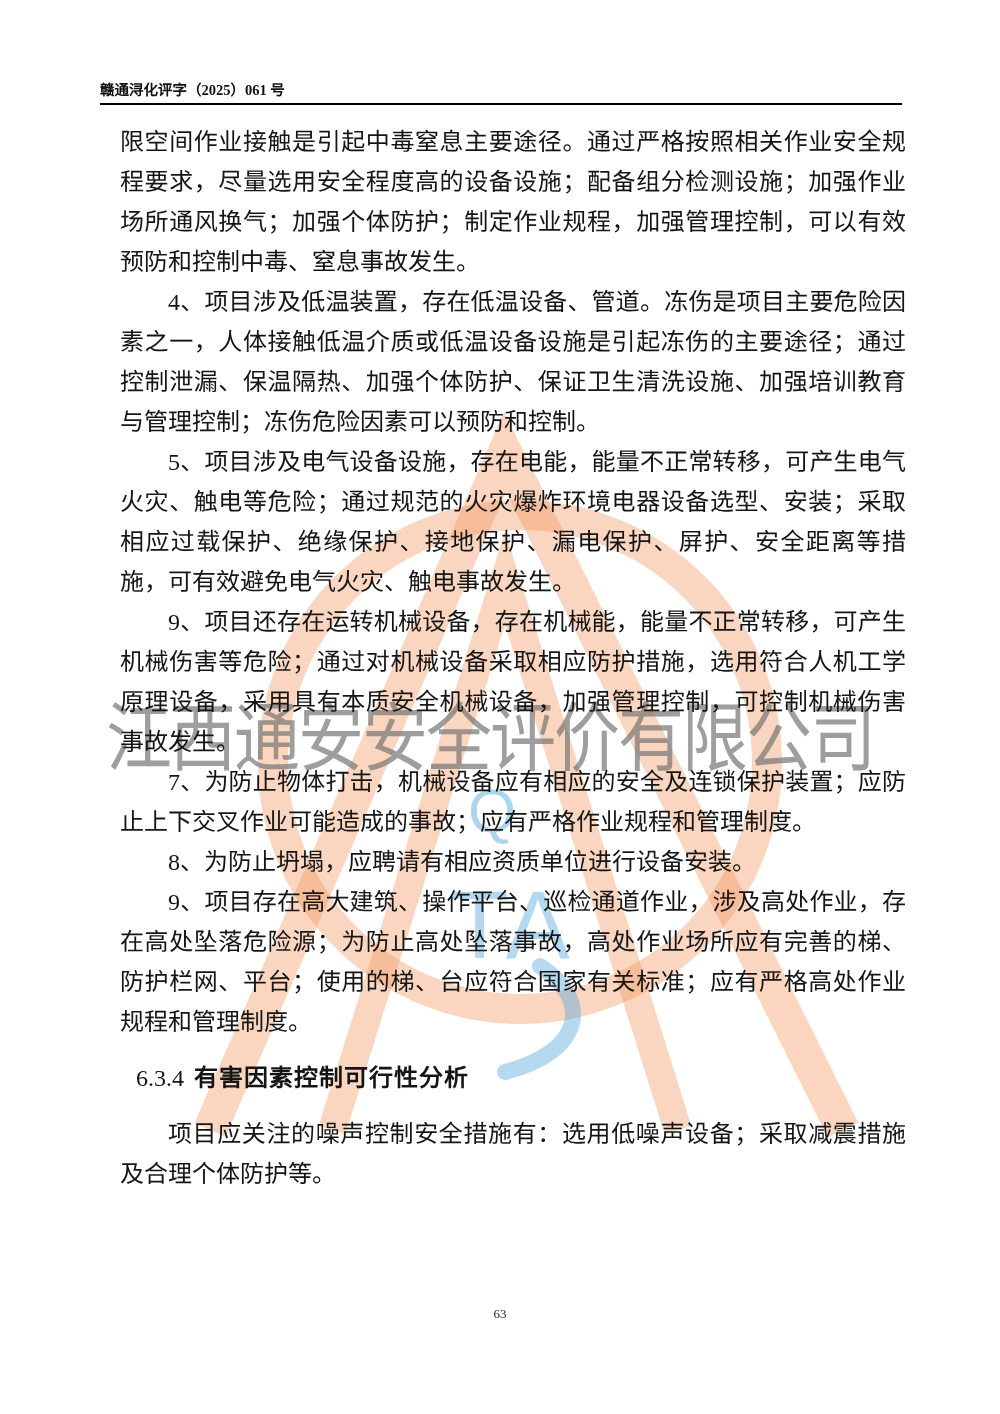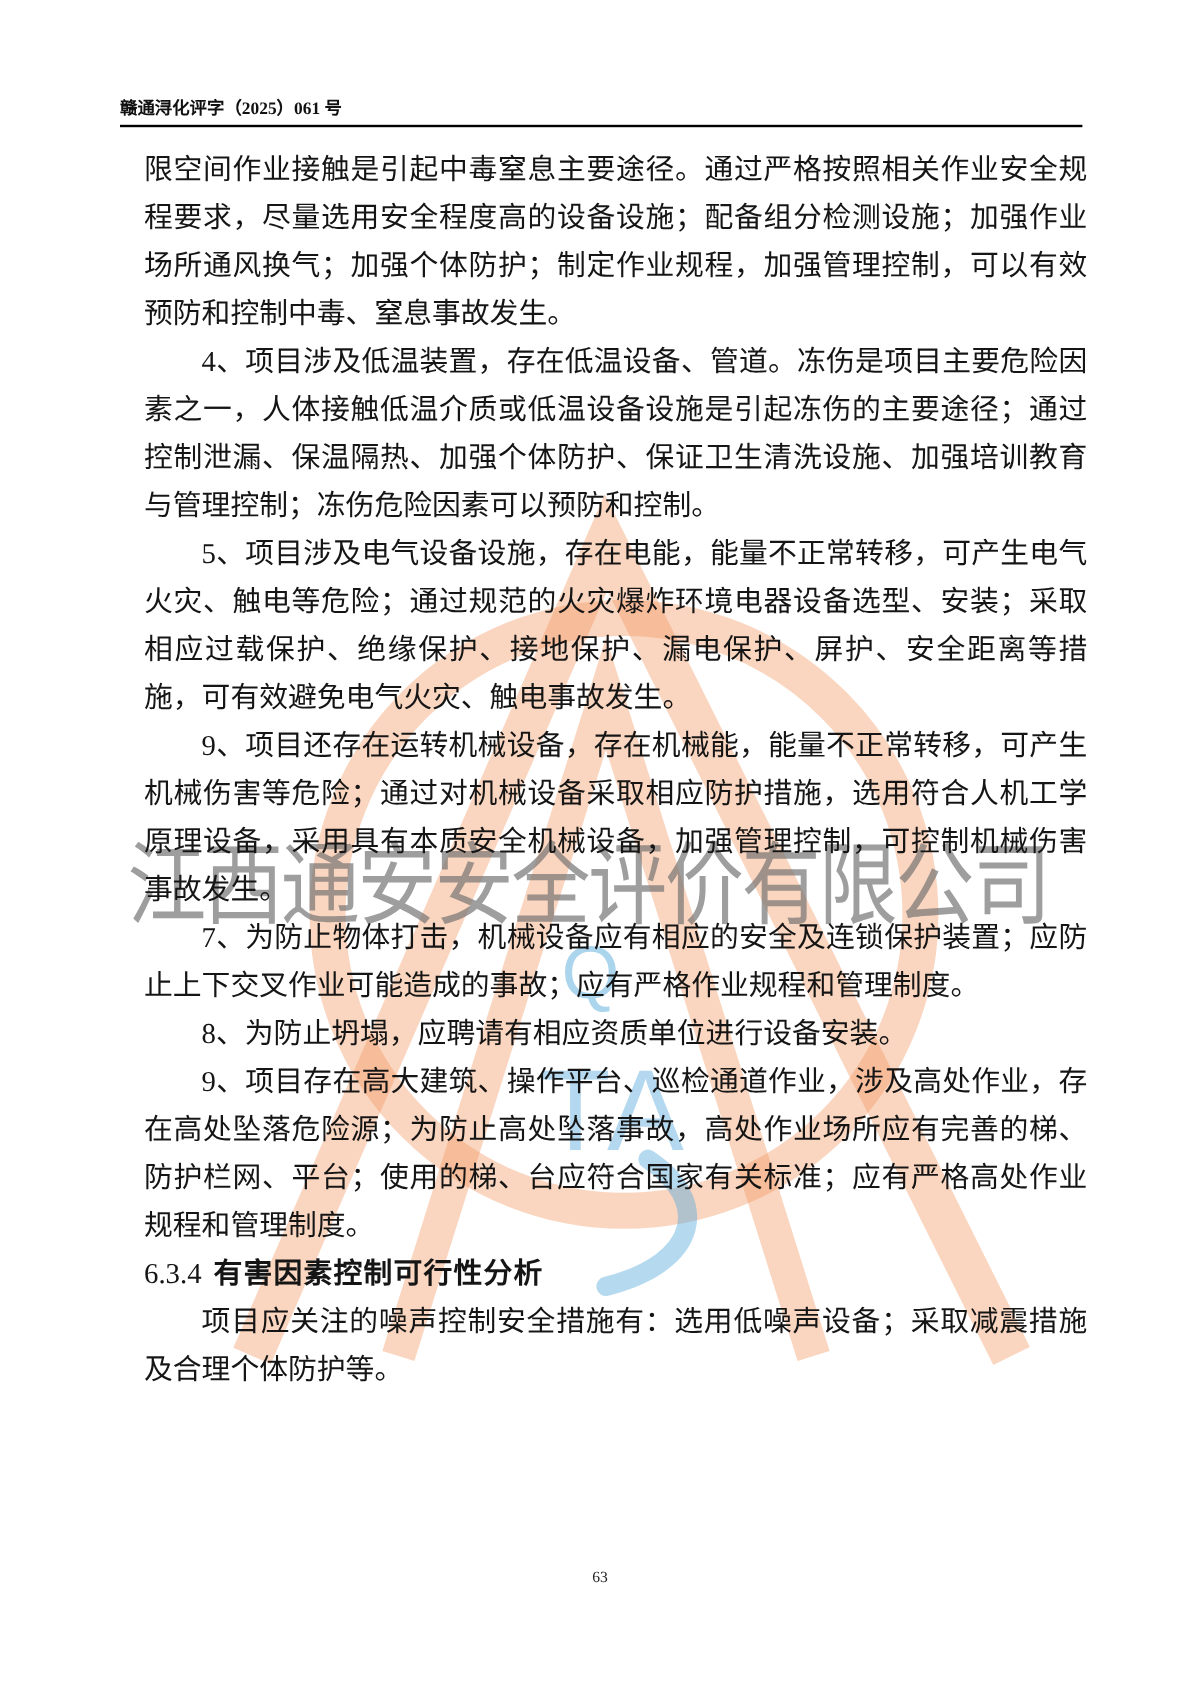--- a/index.html
+++ b/index.html
@@ -35,21 +35,21 @@
   .h-right{font-weight:bold;}
   
   .content{
     position:absolute;left:120px;width:786px;top:122px;z-index:2;
     font-size:24px;line-height:40px;
     text-align:justify;text-justify:inter-character;
   }
   .content p{margin:0;text-indent:2em;}
   .content p.noindent{text-indent:0;}
   .sec{
-    margin:0;font-size:24px;line-height:40px;font-weight:normal;text-indent:0;
+    margin:16px;font-size:24px;line-height:40px;font-weight:normal;text-indent:0;
     text-align:left;
   }
   .sec-num{font-family:"Liberation Serif","DejaVu Serif",serif;margin-right:10px;}
   .sec-title{
     font-family:"Liberation Sans","DejaVu Sans",sans-serif;
     font-weight:bold;letter-spacing:1px;
   }
   
   .footer{
     position:absolute;left:0;right:0;top:1306px;z-index:2;

